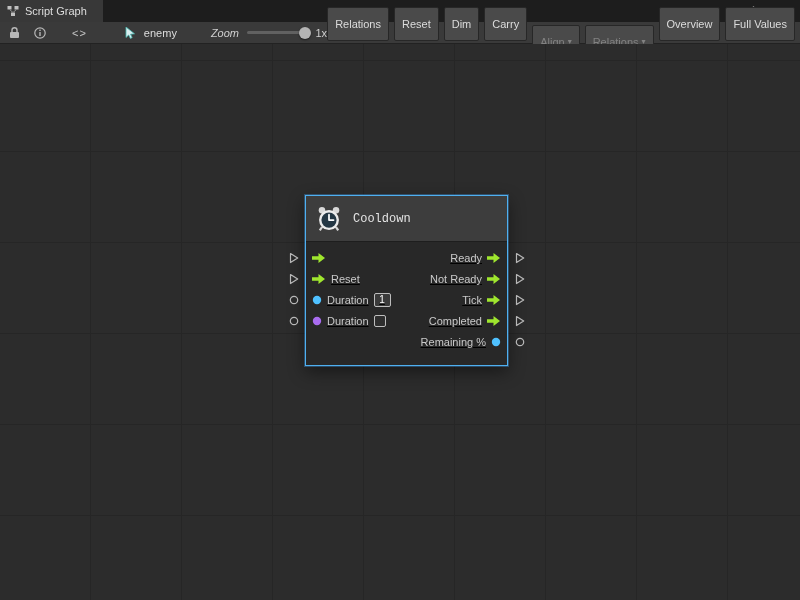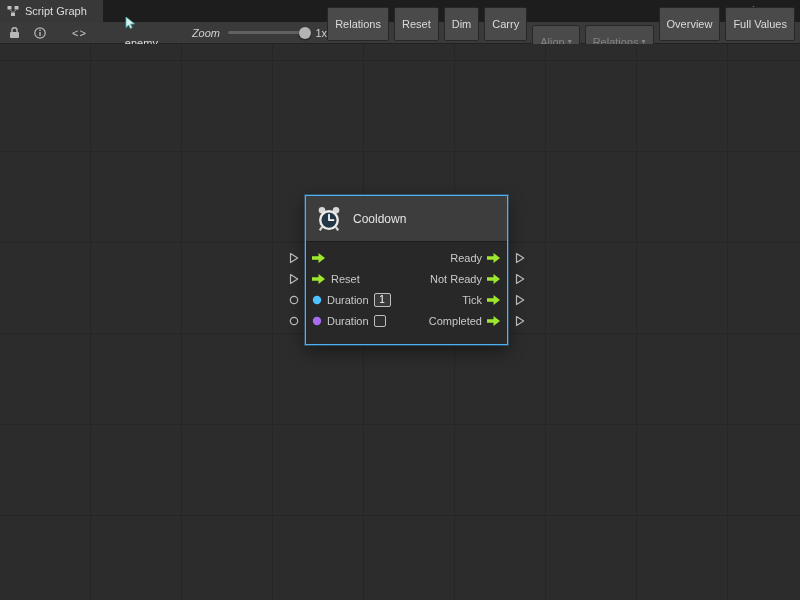--- a/index.html
+++ b/index.html
@@ -12,21 +12,21 @@
          background:#383838; color:#dedede; font-size:11px; }
   .winctrl { margin-left:auto; display:flex; align-items:center; padding-right:4px; color:#c4c4c4; }
   .winctrl span { width:17px; text-align:center; font-size:12px; line-height:22px; cursor:default; }
 
   
   .toolbar { height:22px; background:#3a3a3a; border-bottom:1px solid #222;
              display:flex; align-items:center; font-size:11px; color:#cfcfcf;
              padding:0 4px 0 9px; }
   .ticon { display:flex; align-items:center; justify-content:center; }
   .code-icon { margin-left:26px; color:#c5c5c5; font-size:11px; letter-spacing:1px; }
-  .crumb { margin-left:38px; display:flex; align-items:flex-start; gap:8px; color:#dedede;flex-direction:column; }
+  .crumb { margin-left:38px; display:flex; align-items:center; gap:8px; color:#dedede; }
   .zoom-label { margin-left:34px; color:#cfcfcf;font-style:italic; }
   .slider { position:relative; width:88px; height:14px; margin-left:8px; display:flex; align-items:center; }
   .slider .track { width:100%; height:3px; background:#616161; border-radius:2px; }
   .slider .knob { position:absolute; right:-1px; top:1px; width:12px; height:12px;
                   border-radius:50%; background:#b4b4b4; box-shadow:0 1px 2px rgba(0,0,0,.5); }
   .zoom-value { margin-left:6px; color:#cfcfcf; }
   .btns { margin-left:auto; display:flex; gap:5px; padding-right:1px; }
   .tbtn { height:18px; display:flex; align-items:center; gap:3px; padding:16px 7px;
           background:#4a4a4a; border:1px solid #272727; border-radius:2px;
           color:#dcdcdc; font-size:11px; font-family:inherit; white-space:nowrap; cursor:default; }
@@ -39,23 +39,23 @@
       linear-gradient(to bottom, #262626 1px, transparent 1px),
       linear-gradient(to right,  #262626 1px, transparent 1px);
     background-size:91px 91px, 91px 91px;
     background-position:0px 16px, 90px 0px; }
 
   
   .node { position:absolute; left:305px; top:151px; width:203px;
           background:#282828; border:1px solid #4fb0f0;
           box-shadow:0 0 0 1px rgba(70,160,240,.35), 0 6px 16px rgba(0,0,0,.45); }
   .node-header { height:46px; background:#3d3d3d; display:flex; align-items:center;
-                 gap:11px; padding:9px 10px; border-bottom:1px solid #1e1e1e; }
+                 gap:11px; padding:9px 10px; border-bottom:1px solid #1e1e1e;font-family:Liberation Mono, monospace; }
   .node-title { font-size:12px; color:#e4e4e4; }
-  .node-body { padding:5px 0 13px; }
+  .node-body { padding:5px 0 13px;text-decoration:underline; }
   .row { height:21px; display:flex; align-items:center; justify-content:space-between;
          padding:0 6px; position:relative; }
   .lgroup, .rgroup { display:flex; align-items:center; gap:5px; }
   .plabel { font-size:11px; color:#c9c9c9; }
   .pico { display:flex; align-items:center; }
   .valuefield { width:17px; height:14px; background:#3a3a3a; border:1px solid #bdbdbd;
                 border-radius:2px; color:#fff; font-size:10px; text-align:center;
                 font-family:inherit; padding:0; }
   .checkbox { width:12px; height:12px; border:1px solid #bdbdbd; border-radius:2px;
               background:#2e2e2e; }
@@ -278,16 +278,32 @@
             </span>
         </div>
         <span class="outer right">
           <svg width="10" height="12" viewBox="0 0 10 12">
               <polygon points="1.5,1.5 8.7,6 1.5,10.5" fill="none" stroke="#b8b8b8" stroke-width="1.2" stroke-linejoin="round"></polygon>
             </svg>
           </span>
       </div>
 
 
+      <div class="row">
+        <div class="lgroup"></div>
+        <div class="rgroup">
+          <span class="plabel">Remaining %</span>
+          <span class="pico">
+            <svg width="10" height="10" viewBox="0 0 10 10">
+                <circle cx="5" cy="5" r="4.2" fill="#4fc1ff"></circle>
+              </svg>
+            </span>
+        </div>
+        <span class="outer right">
+          <svg width="10" height="10" viewBox="0 0 10 10">
+              <circle cx="5" cy="5" r="3.7" fill="none" stroke="#b8b8b8" stroke-width="1.2"></circle>
+            </svg>
+          </span>
+      </div>
 
     </div>
   </div>
 </div>
 
 </body></html>

